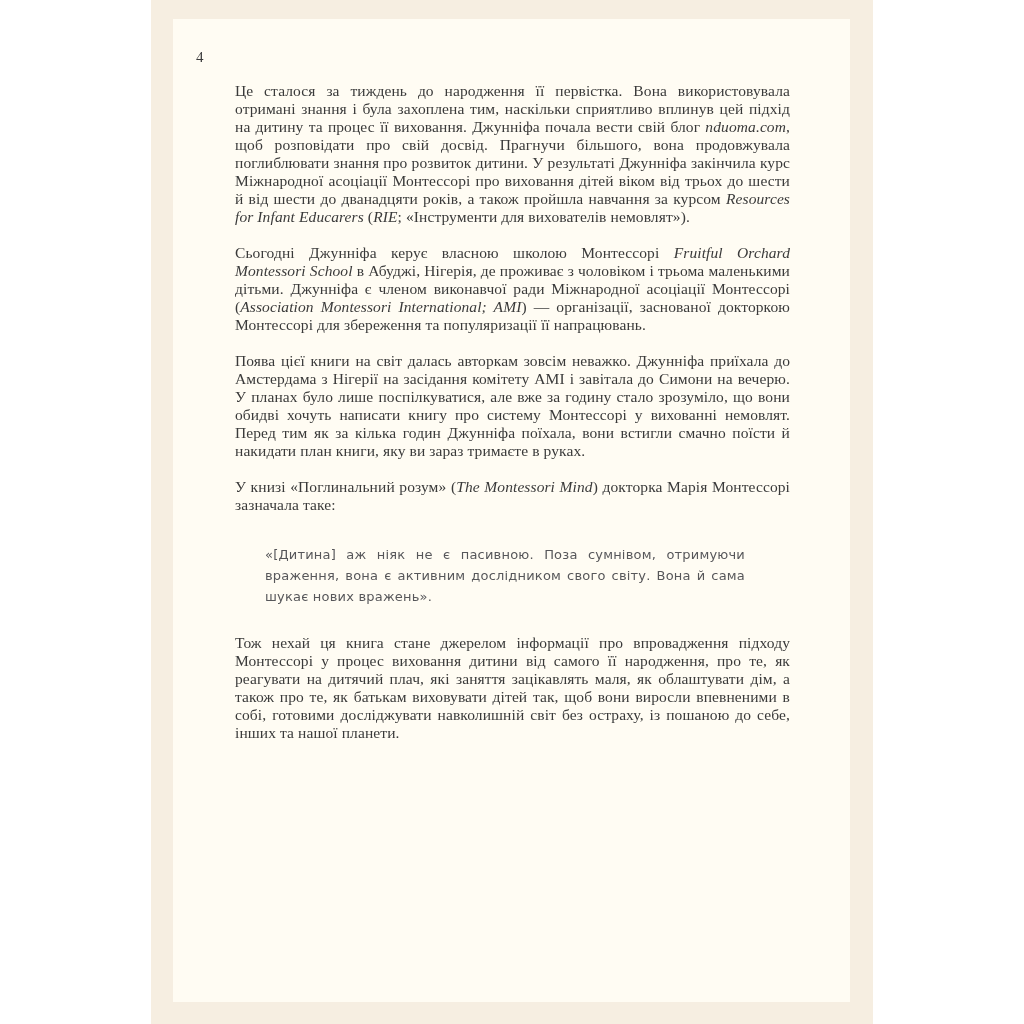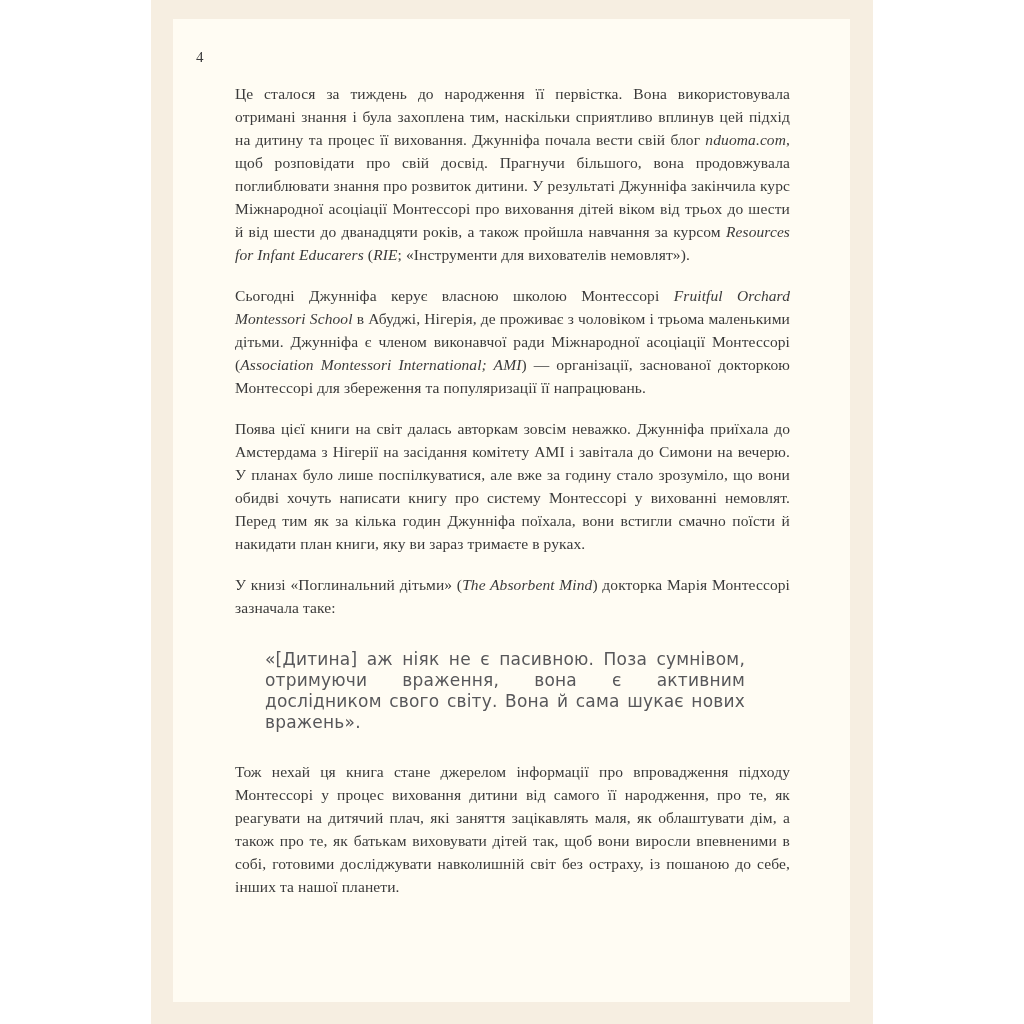--- a/index.html
+++ b/index.html
@@ -40,48 +40,48 @@
     position: absolute;
     left: 23px;
     top: 30px;
     font-size: 15px;
     color: #3a3a3a;
     letter-spacing: 0.3px;
   }
   .body-text p {
     margin: 0 0 18px 0;
     font-size: 15.5px;
-    line-height: 23px;
+    line-height: 18px;
     color: #3a3a3a;
     text-align: justify;
     letter-spacing: 0.1px;
   }
   .body-text p i {
     font-style: italic;
   }
   .quote {
     margin: 30px 45px 27px 30px;
     font-family: "DejaVu Sans", sans-serif;
-    font-size: 17px;
+    font-size: 13px;
     line-height: 21px;
     color: #57575a;
     text-align: justify;
     letter-spacing: 0.2px;
   }
 </style>
 </head>
 <body>
 
 <div class="canvas">
   <div class="band">
     <div class="page">
       <div class="page-number">4</div>
       <div class="body-text">
         <p><span>Це сталося за тиждень до народження її первістка. Вона використовувала отримані знання і була захоплена тим, наскільки сприятливо вплинув цей підхід на дитину та процес її виховання. Джунніфа почала вести свій блог </span><i>nduoma.com</i><span>, щоб розповідати про свій досвід. Прагнучи більшого, вона продовжувала поглиблювати знання про розвиток дитини. У результаті Джунніфа закінчила курс Міжнародної асоціації Монтессорі про виховання дітей віком від трьох до шести й від шести до дванадцяти років, а також пройшла навчання за курсом </span><i>Resources for Infant Educarers</i><span> (</span><i>RIE</i><span>; «Інструменти для вихователів немовлят»).</span></p>
         <p><span>Сьогодні Джунніфа керує власною школою Монтессорі </span><i>Fruitful Orchard Montessori School</i><span> в Абуджі, Нігерія, де проживає з чоловіком і трьома маленькими дітьми. Джунніфа є членом виконавчої ради Міжнародної асоціації Монтессорі (</span><i>Association Montessori International; AMI</i><span>) — організації, заснованої докторкою Монтессорі для збереження та популяризації її напрацювань.</span></p>
         <p><span>Поява цієї книги на світ далась авторкам зовсім неважко. Джунніфа приїхала до Амстердама з Нігерії на засідання комітету AMI і завітала до Симони на вечерю. У планах було лише поспілкуватися, але вже за годину стало зрозуміло, що вони обидві хочуть написати книгу про систему Монтессорі у вихованні немовлят. Перед тим як за кілька годин Джунніфа поїхала, вони встигли смачно поїсти й накидати план книги, яку ви зараз тримаєте в руках.</span></p>
-        <p><span>У книзі «Поглинальний дітьми» (</span><i>The Absorbent Mind</i><span>) докторка Марія Монтессорі зазначала таке:</span></p>
+        <p><span>У книзі «Поглинальний розум» (</span><i>The Montessori Mind</i><span>) докторка Марія Монтессорі зазначала таке:</span></p>
         <div class="quote"><span>«[Дитина] аж ніяк не є пасивною. Поза сумнівом, отримуючи враження, вона є активним дослідником свого світу. Вона й сама шукає нових вражень».</span></div>
         <p><span>Тож нехай ця книга стане джерелом інформації про впровадження підходу Монтессорі у процес виховання дитини від самого її народження, про те, як реагувати на дитячий плач, які заняття зацікавлять маля, як облаштувати дім, а також про те, як батькам виховувати дітей так, щоб вони виросли впевненими в собі, готовими досліджувати навколишній світ без остраху, із пошаною до себе, інших та нашої планети.</span></p>
       </div>
     </div>
   </div>
 </div>
 
 </body></html>

